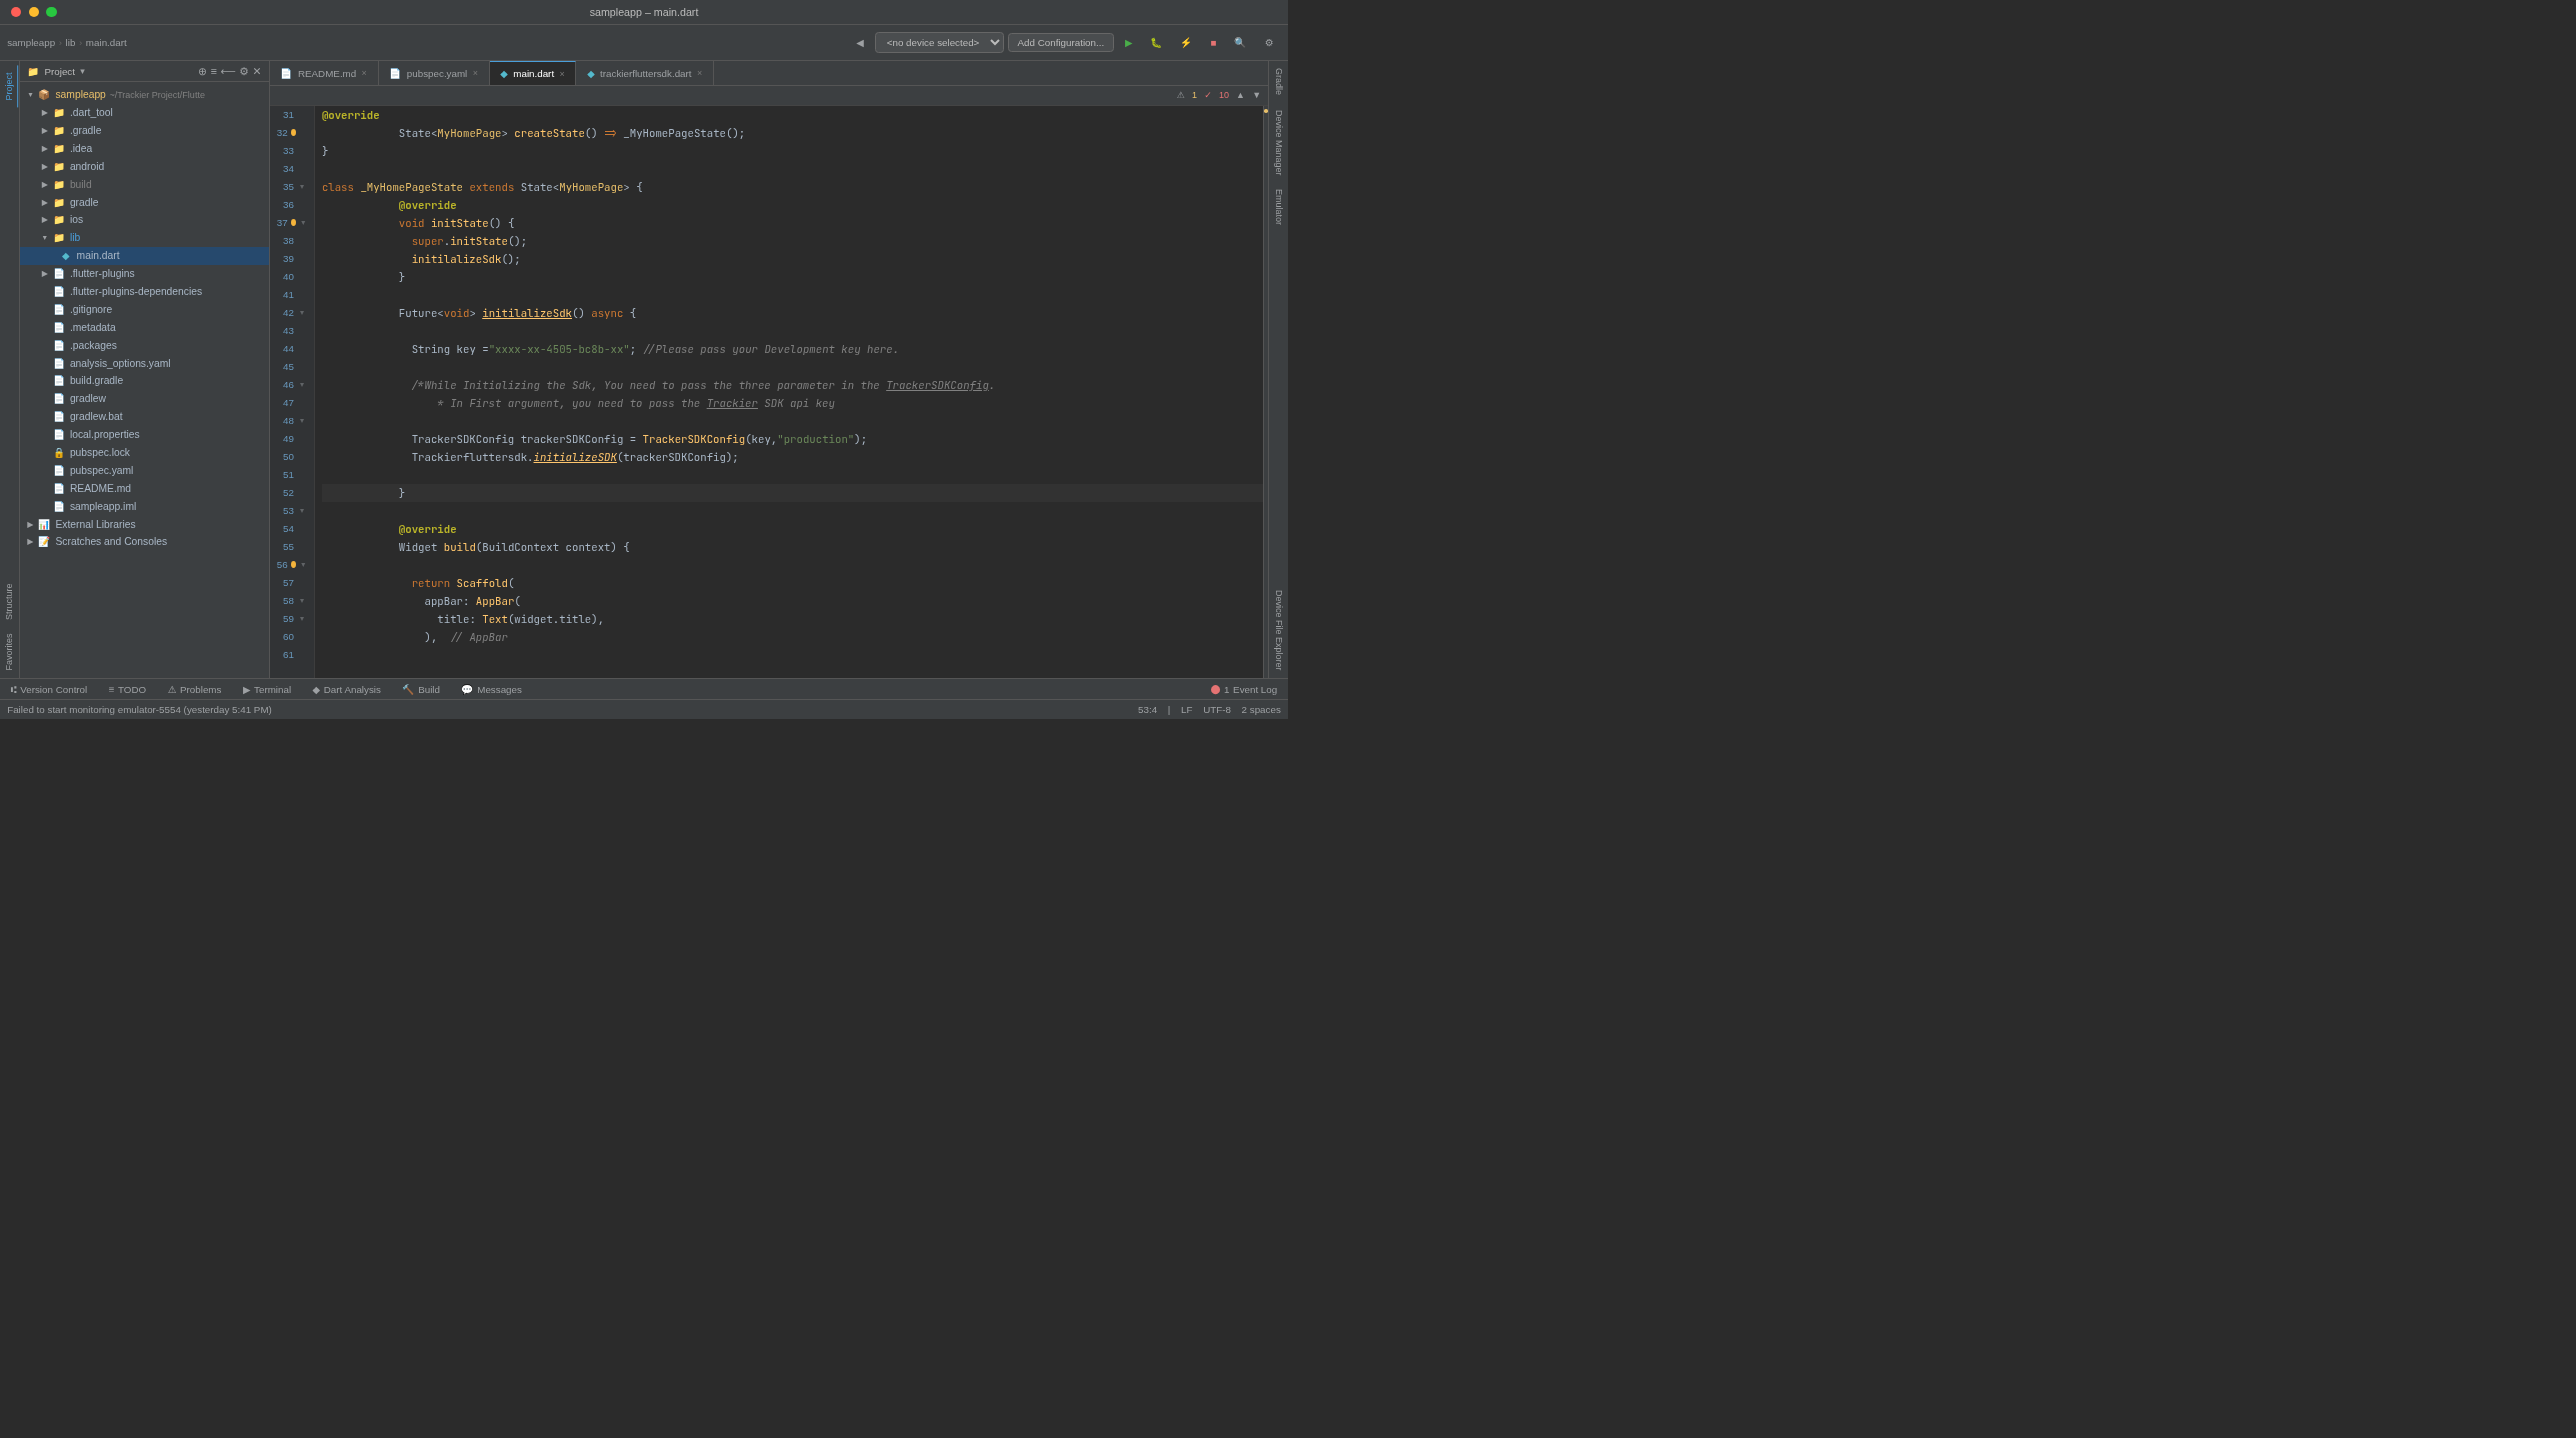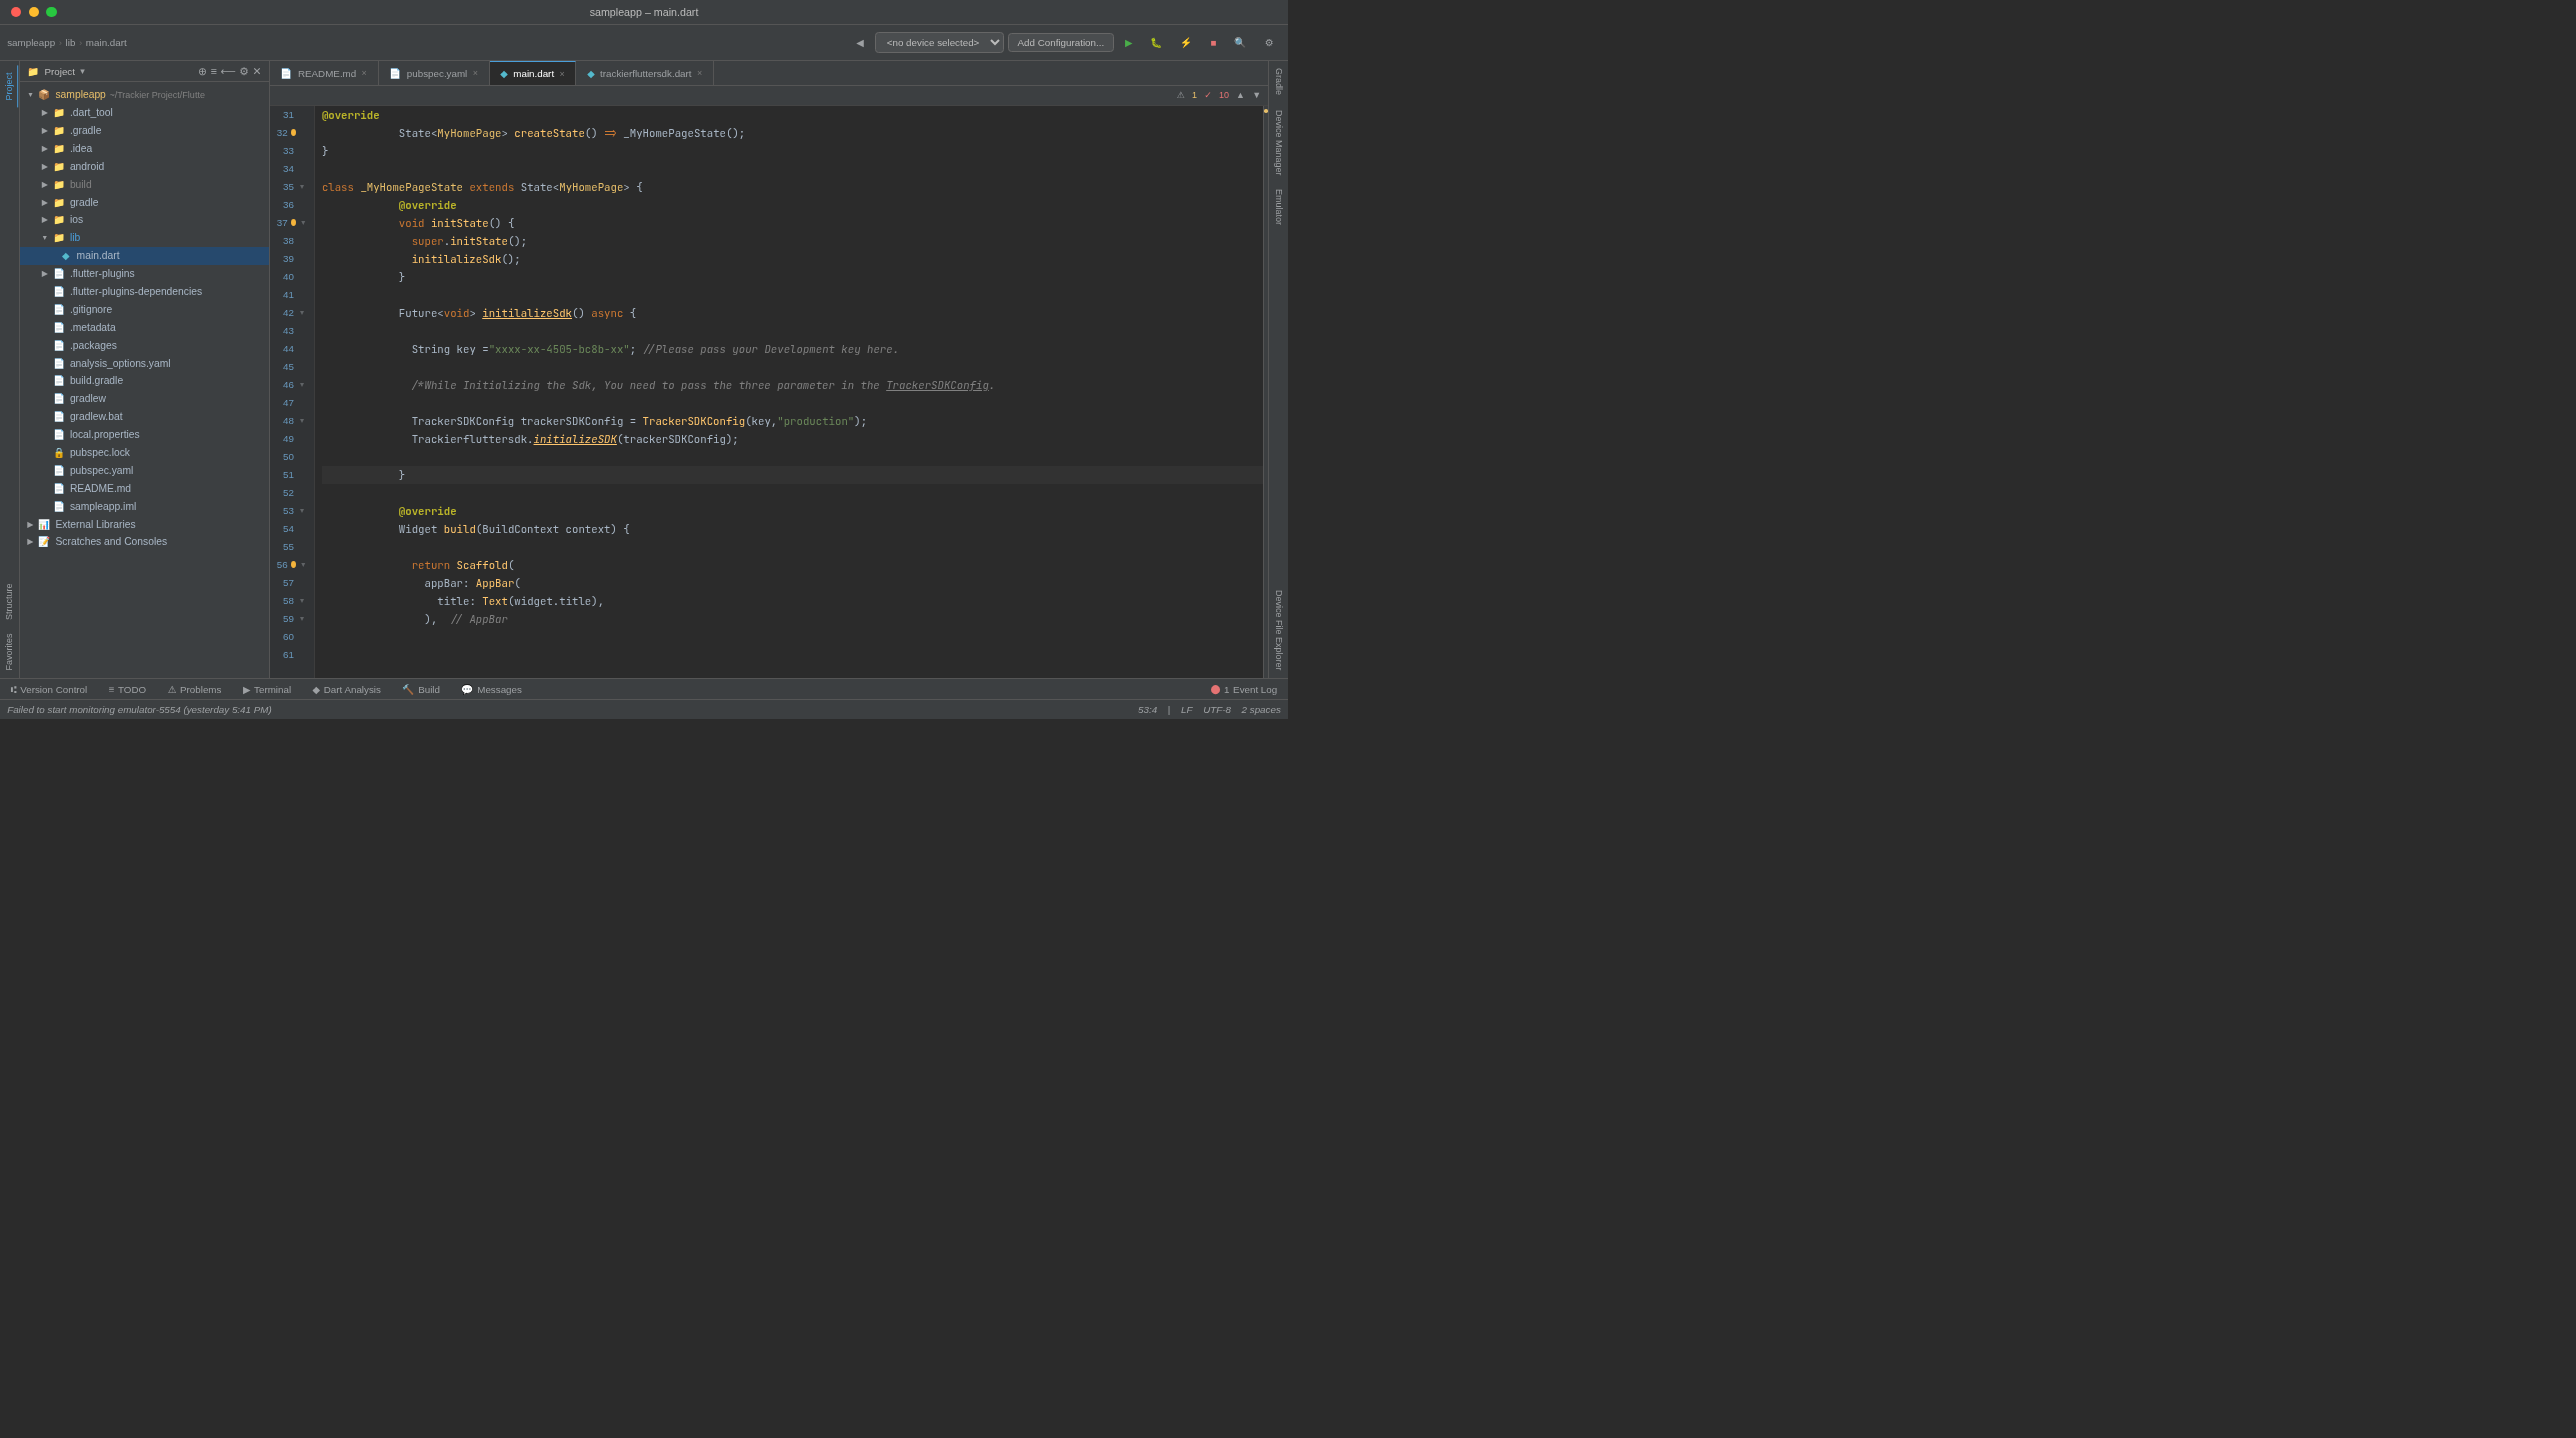--- a/index.html
+++ b/index.html
@@ -340,21 +340,20 @@
       padding: 0 7.2px;
       font-size: 9.8px;
       color: #9da0a3;
       gap: 10.7px;
     }
     .status-bar .status-item {
       display: flex;
       align-items: center;
       gap: 3.6px;
       cursor: pointer;
-      font-style: italic;
     }
     .status-spacer { flex: 1; }
 
     
     .bottom-tabs {
       height: 21.5px;
       background: #3c3f41;
       display: flex;
       align-items: center;
       border-top: 0.9px solid #555;
@@ -843,20 +842,23 @@
           &nbsp;&nbsp;<span class="type">Future</span><span class="op">&lt;</span><span class="kw">void</span><span class="op">&gt;</span>&nbsp;<span class="fn" style="text-decoration:underline;">initilalizeSdk</span><span class="op">()</span>&nbsp;<span class="kw">async</span>&nbsp;<span class="op">{</span>
         </div>
         <div class="code-line">&nbsp;</div>
         <div class="code-line">
           &nbsp;&nbsp;&nbsp;&nbsp;<span class="type">String</span>&nbsp;<span class="var">key</span>&nbsp;<span class="op">=</span><span class="str">"xxxx-xx-4505-bc8b-xx"</span><span class="op">;</span>&nbsp;<span class="comment">//Please pass your Development key here.</span>
         </div>
         <div class="code-line">&nbsp;</div>
         <div class="code-line">
           &nbsp;&nbsp;&nbsp;&nbsp;<span class="comment">/*While Initializing the Sdk, You need to pass the three parameter in the <span style="text-decoration:underline;">TrackerSDKConfig</span>.</span>
         </div>
+        <div class="code-line">
+          &nbsp;&nbsp;&nbsp;&nbsp;&nbsp;&nbsp;&nbsp;&nbsp;<span class="comment">* In First argument, you need to pass the <span style="text-decoration:underline;">Trackier</span> SDK api key</span>
+        </div>
         <div class="code-line">&nbsp;</div>
         <div class="code-line">
           &nbsp;&nbsp;&nbsp;&nbsp;<span class="type">TrackerSDKConfig</span>&nbsp;<span class="var">trackerSDKConfig</span>&nbsp;<span class="op">=</span>&nbsp;<span class="fn">TrackerSDKConfig</span><span class="op">(</span><span class="var">key</span><span class="op">,</span><span class="str">"production"</span><span class="op">);</span>
         </div>
         <div class="code-line">
           &nbsp;&nbsp;&nbsp;&nbsp;<span class="type">Trackierfluttersdk</span><span class="op">.</span><span class="fn" style="text-decoration:underline;font-style:italic;">initializeSDK</span><span class="op">(</span><span class="var">trackerSDKConfig</span><span class="op">);</span>
         </div>
         <div class="code-line">&nbsp;</div>
         <div class="code-line current-line">
           &nbsp;&nbsp;<span class="op">}</span>

